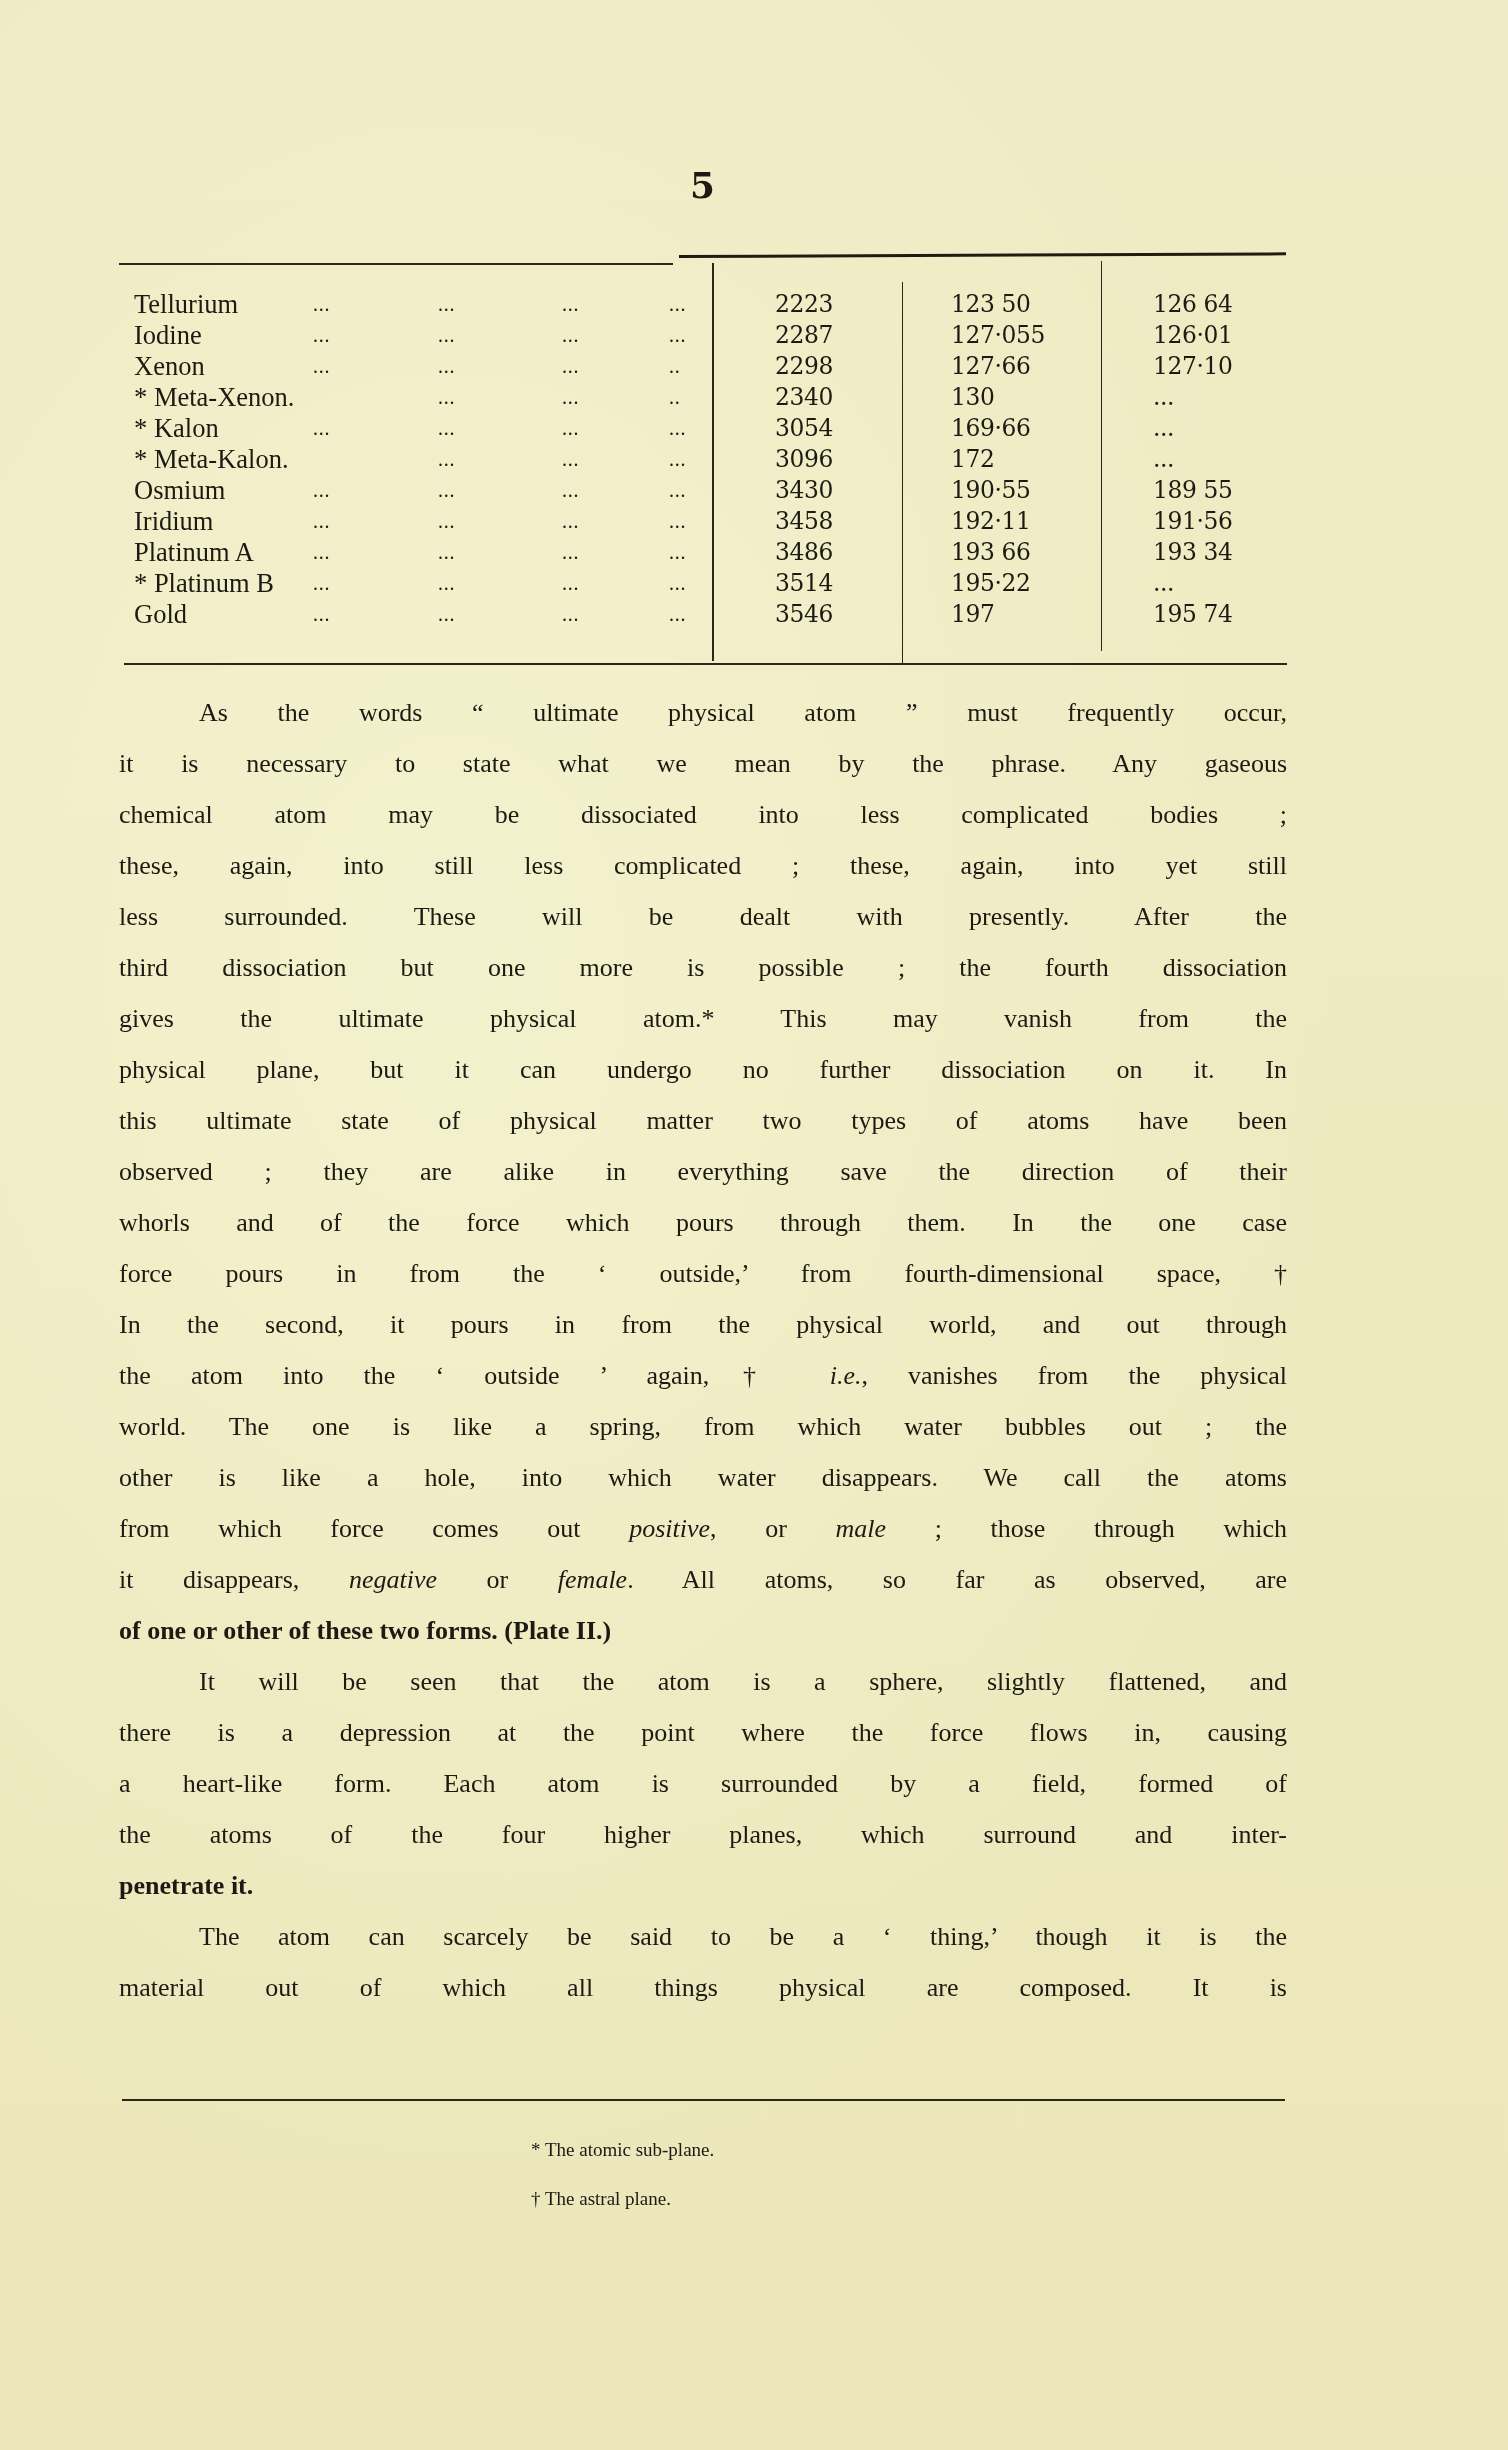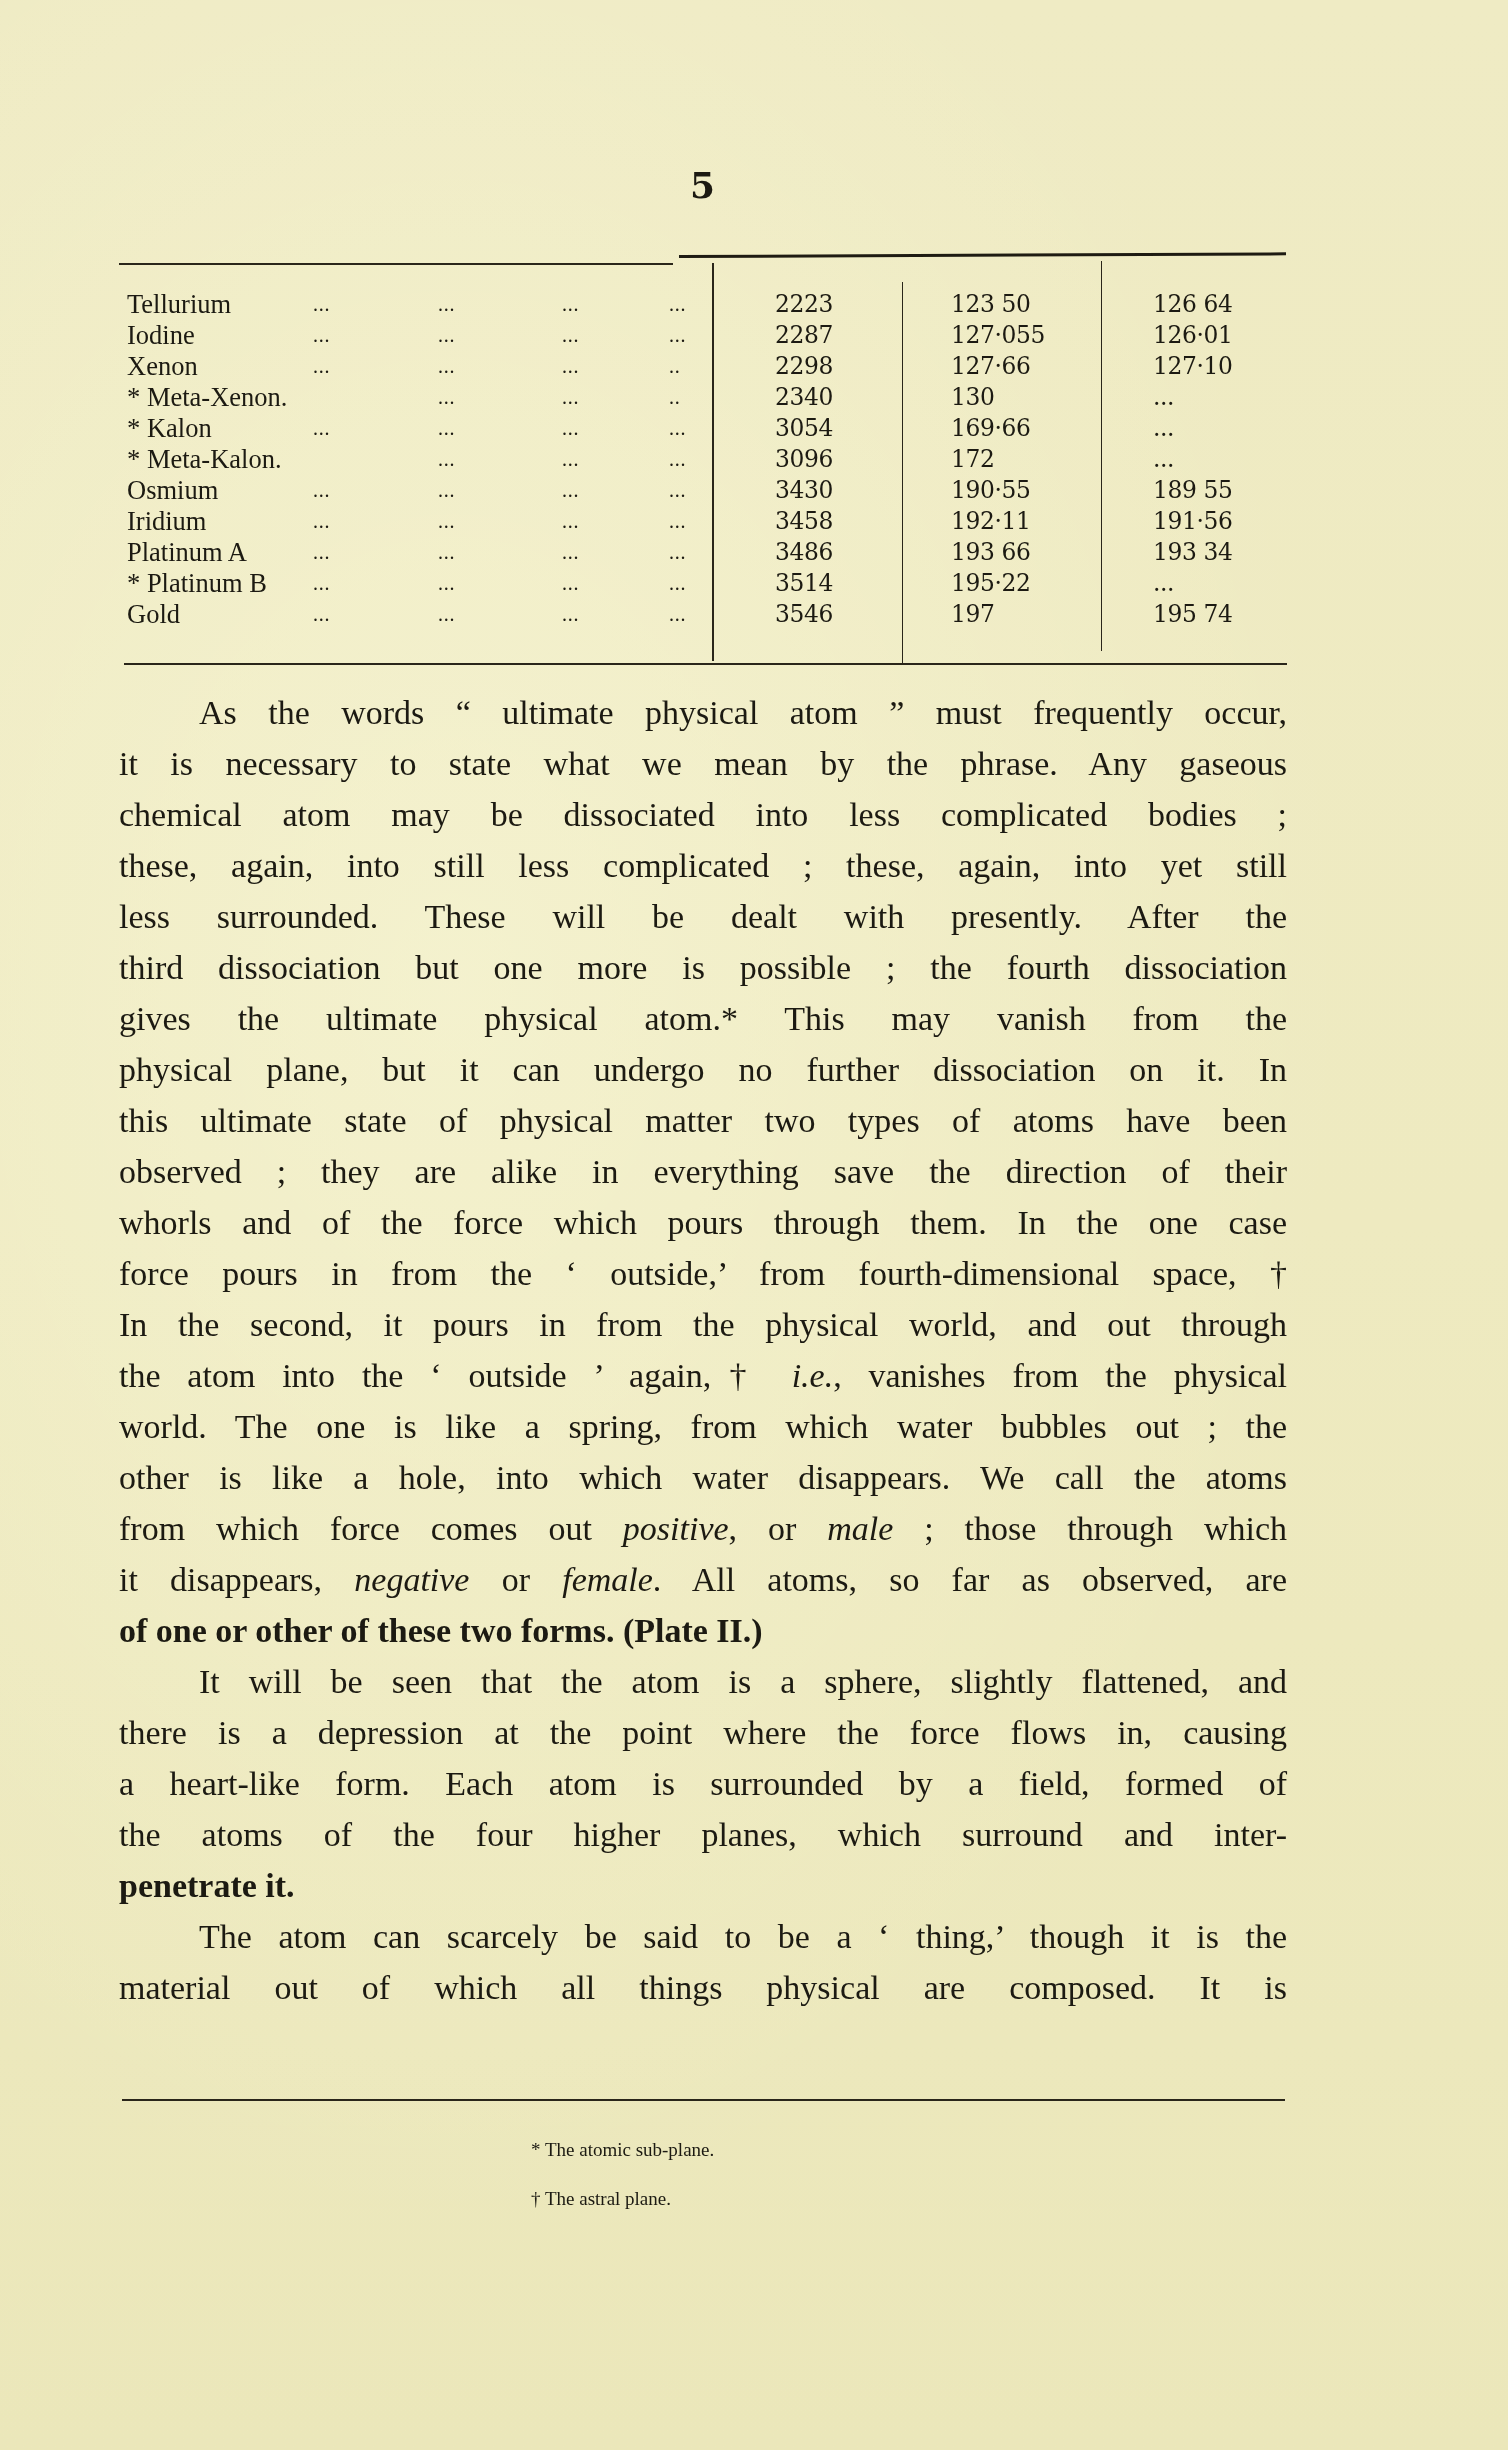--- a/index.html
+++ b/index.html
@@ -65,21 +65,21 @@
       width: 1167px;
     }
     .row {
       position: relative;
       height: 31px;
       font-family: "Liberation Serif", serif;
       font-size: 26.5px;
       line-height: 31px;
     }
     .row .name {
-      position: absolute; left: 8px; top: 0;
+      position: absolute; left: 15px; top: 0;
       white-space: nowrap;
     }
     .row .dots {
       position: absolute; top: 0;
       font-size: 20px;
       letter-spacing: 0.8px;
     }
     .row .d1 { left: 194px; }
     .row .d2 { left: 319px; }
     .row .d3 { left: 443px; }
@@ -93,21 +93,21 @@
     .row .c1 { left: 656px; }
     .row .c2 { left: 832px; }
     .row .c3 { left: 1034px; }
 
     
     .body-text {
       position: absolute;
       left: 119px; top: 687px;
       width: 1168px;
       font-family: "Liberation Serif", serif;
-      font-size: 34px;
+      font-size: 26px;
       line-height: 51px;
       text-align: justify;
     }
     .line {
       display: block;
       text-align: justify;
       text-align-last: justify;
       white-space: nowrap;
       height: 51px;
     }

